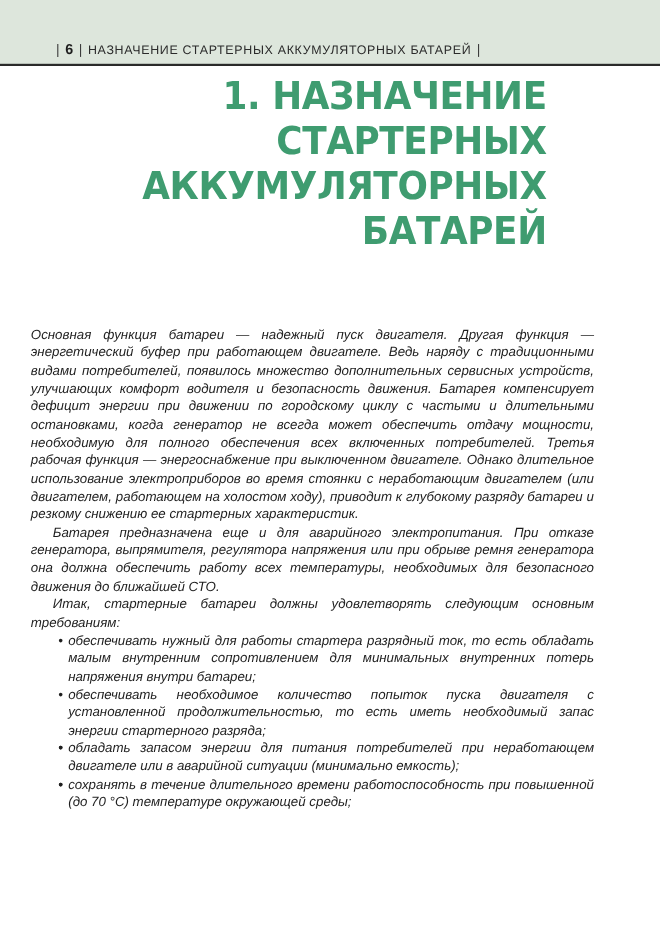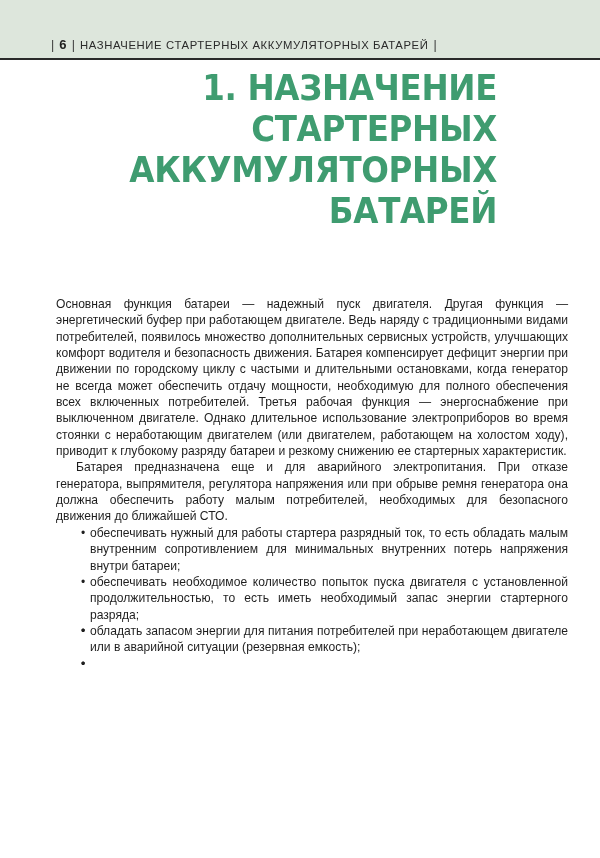--- a/index.html
+++ b/index.html
@@ -73,22 +73,23 @@
   }
   .chapter-title .tl {
     display: block;
     white-space: nowrap;
   }
 
   
   .body-col {
     position: absolute;
     top: 296px;
-    left: 56px;
+    left: 28px;
     width: 512px;
+    font-style: italic;
   }
   .para {
     margin: 0;
     text-align: justify;
     text-justify: inter-word;
     font-size: 12.1px;
     line-height: 16.35px;
     color: #1e1e1e;
     hyphens: none;
   }
@@ -133,38 +134,40 @@
 
 <div class="chapter-title">
   <span class="tl">1. НАЗНАЧЕНИЕ</span>
   <span class="tl">СТАРТЕРНЫХ</span>
   <span class="tl">АККУМУЛЯТОРНЫХ</span>
   <span class="tl">БАТАРЕЙ</span>
 </div>
 
 <div class="body-col">
   <p class="para">Основная функция батареи — надежный пуск двигателя. Другая функция — энергетический буфер при работающем двигателе. Ведь наряду с традиционными видами потребителей, появилось множество дополнительных сервисных устройств, улучшающих комфорт водителя и безопасность движения. Батарея компенсирует дефицит энергии при движении по городскому циклу с частыми и длительными остановками, когда генератор не всегда может обеспечить отдачу мощности, необходимую для полного обеспечения всех включенных потребителей. Третья рабочая функция — энергоснабжение при выключенном двигателе. Однако длительное использование электроприборов во время стоянки с неработающим двигателем (или двигателем, работающем на холостом ходу), приводит к глубокому разряду батареи и резкому снижению ее стартерных характеристик.</p>
-  <p class="para indent">Батарея предназначена еще и для аварийного электропитания. При отказе генератора, выпрямителя, регулятора напряжения или при обрыве ремня генератора она должна обеспечить работу малым потребителей, необходимых для безопасного движения до ближайшей СТО.</p>
+  <p class="para indent">Батарея предназначена еще и для аварийного электропитания. При отказе генератора, выпрямителя, регулятора напряжения или при обрыве ремня генератора она должна обеспечить работу всех температуры, необходимых для безопасного движения до ближайшей СТО.</p>
+  <p class="para indent">Итак, стартерные батареи должны удовлетворять следующим основным требованиям:</p>
 
   <ul class="bullet-list">
     <li class="bullet-item">
       <span class="dot">•</span>
       <span>обеспечивать нужный для работы стартера разрядный ток, то есть обладать малым внутренним сопротивлением для минимальных внутренних потерь напряжения внутри батареи;</span>
     </li>
     <li class="bullet-item">
       <span class="dot">•</span>
       <span>обеспечивать необходимое количество попыток пуска двигателя с установленной продолжительностью, то есть иметь необходимый запас энергии стартерного разряда;</span>
     </li>
     <li class="bullet-item">
       <span class="dot">•</span>
     </li>
     <li class="bullet-item">
       <span class="dot">•</span>
-      <span>обладать запасом энергии для питания потребителей при неработающем двигателе или в аварийной ситуации (резервная емкость);</span>
+      <span>обладать запасом энергии для питания потребителей при неработающем двигателе или в аварийной ситуации (минимально емкость);</span>
     </li>
     <li class="bullet-item">
       <span class="dot">•</span>
     </li>
     <li class="bullet-item">
       <span class="dot">•</span>
+      <span>сохранять в течение длительного времени работоспособность при повышенной (до 70 °C) температуре окружающей среды;</span>
     </li>
   </ul>
 </div>
 
 </body></html>

